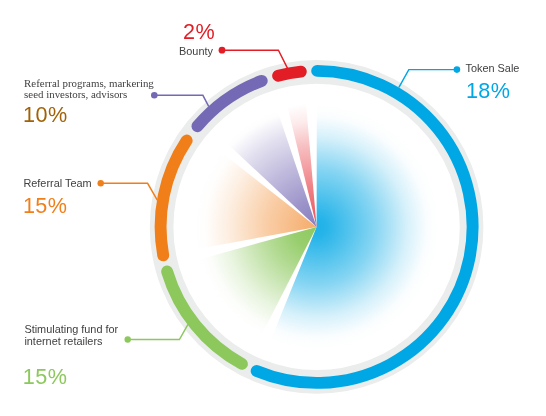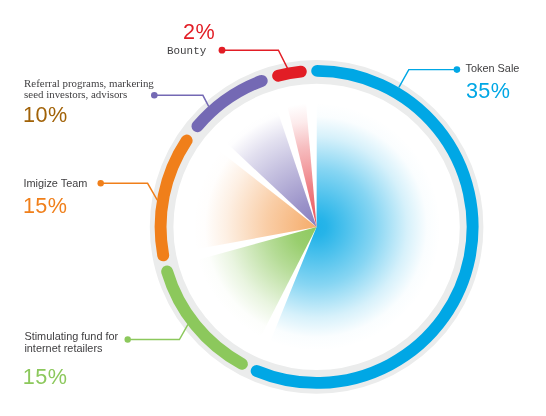--- a/index.html
+++ b/index.html
@@ -88,27 +88,27 @@
       <path d="M 154.3 95.3 L 202.9 95.3 L 208.8 106.6" fill="none" stroke="#7469b4" stroke-width="1.45" stroke-linecap="butt" stroke-linejoin="miter"></path>
       <circle cx="154.3" cy="95.3" r="3.3" fill="#7469b4"></circle>
       <path d="M 100.7 183.3 L 147.6 183.3 L 157.3 200.2" fill="none" stroke="#f07f1a" stroke-width="1.45" stroke-linecap="butt" stroke-linejoin="miter"></path>
       <circle cx="100.7" cy="183.3" r="3.2" fill="#f07f1a"></circle>
       <path d="M 127.7 339.5 L 179.4 339.5 L 188 324.4" fill="none" stroke="#8cc85c" stroke-width="1.45" stroke-linecap="butt" stroke-linejoin="miter"></path>
       <circle cx="127.7" cy="339.5" r="3.2" fill="#8cc85c"></circle>
     </g>
 </svg>
 
 <div class="lbl lbl-pct" id="pct-bounty" style="left: 183.1px; top: 21px; color: rgb(226, 29, 37);">2%</div>
-<div class="lbl lbl-name" id="name-bounty" style="left:167px; top:45.5px;font-family:Liberation Mono, monospace;">Bounty</div>
+<div class="lbl lbl-name" id="name-bounty" style="left:179px; top:45.5px;">Bounty</div>
 
 <div class="lbl lbl-name" id="name-token" style="left:465.5px; top:63px;">Token Sale</div>
-<div class="lbl lbl-pct" id="pct-token" style="left: 465.9px; top: 80.1px; color: rgb(0, 167, 229);">35%</div>
+<div class="lbl lbl-pct" id="pct-token" style="left: 465.9px; top: 80.1px; color: rgb(0, 167, 229);">18%</div>
 
 <div class="lbl lbl-name" id="name-referral" style="left:24.1px; top:77.5px;font-family:Liberation Serif, serif;">Referral programs, markering
 seed investors, advisors</div>
 <div class="lbl lbl-pct" id="pct-referral" style="left: 23.1px; top: 104.3px; color: #a16207;">10%</div>
 
-<div class="lbl lbl-name" id="name-team" style="left:23.4px; top:178.1px;">Imigize Team</div>
+<div class="lbl lbl-name" id="name-team" style="left:23.4px; top:178.1px;">Referral Team</div>
 <div class="lbl lbl-pct" id="pct-team" style="left: 22.9px; top: 195px; color: rgb(240, 127, 26);">15%</div>
 
-<div class="lbl lbl-name" id="name-fund" style="left:24.4px; top:331px;">Stimulating fund for
+<div class="lbl lbl-name" id="name-fund" style="left:24.4px; top:324px;">Stimulating fund for
 internet retailers</div>
 <div class="lbl lbl-pct" id="pct-fund" style="left: 22.8px; top: 365.9px; color: rgb(140, 200, 92);">15%</div>
 
 </body></html>

